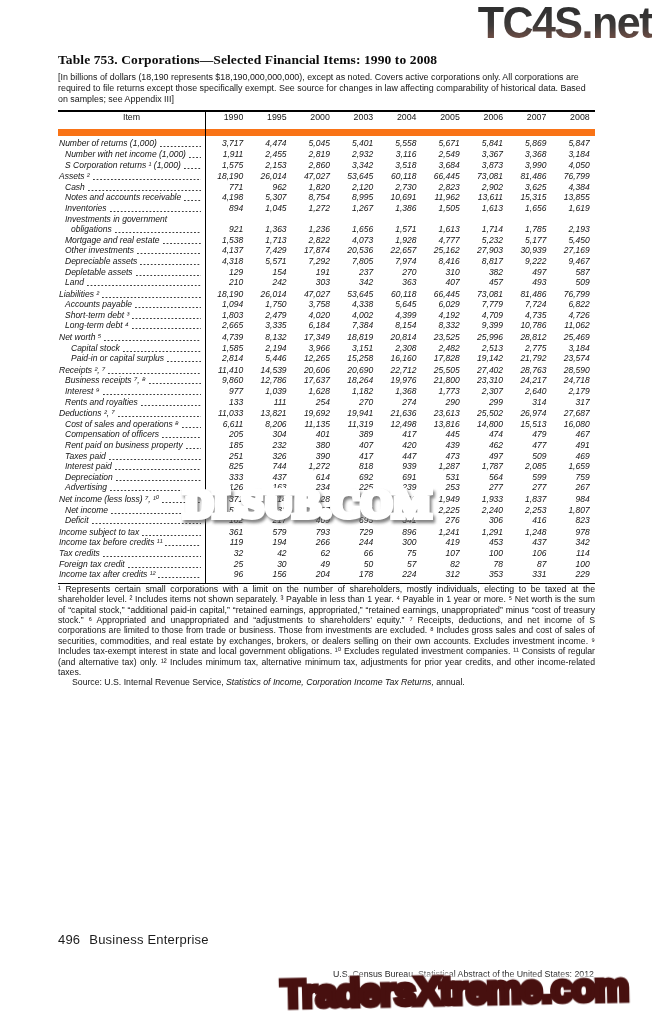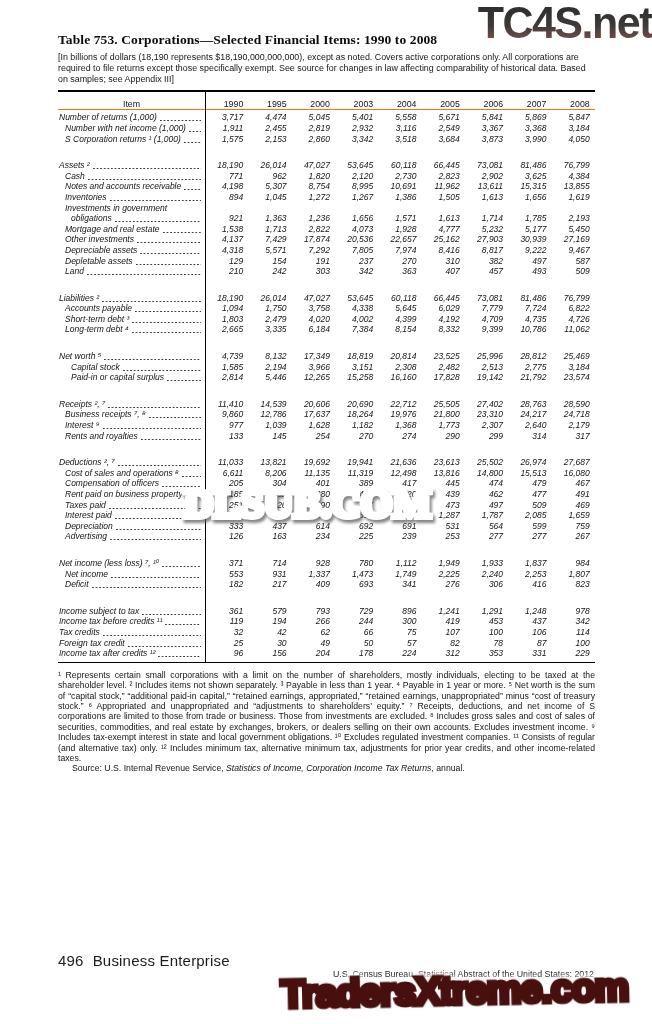--- a/index.html
+++ b/index.html
@@ -1,54 +1,54 @@
 <!DOCTYPE html>
 <html><head>
 <meta charset="utf-8">
 <style>
   html,body{margin:0;padding:0;}
   body{
     width:652px;height:1024px;background:#ffffff;position:relative;overflow:hidden;
     font-family:"Liberation Sans","DejaVu Sans",sans-serif;color:#131313;
     -webkit-font-smoothing:antialiased;
   }
-  .content{position:absolute;left:58px;top:32px;width:537px;}
+  .content{position:absolute;left:58px;top:52px;width:537px;}
   .page-title{
     font-family:"Liberation Serif","DejaVu Serif",serif;
     font-weight:700;font-size:13.5px;letter-spacing:.1px;color:#0c0c0c;
   }
   .table-note{margin-top:4px;font-size:8.9px;line-height:10.8px;color:#151515;text-align:left;}
   
   .fin-table{margin-top:6px;position:relative;border-top:2px solid #000;border-bottom:1px solid #000;}
   .vrule{position:absolute;left:147px;top:0;bottom:0;width:1px;background:#000;}
-  .thead-row{display:flex;align-items:flex-end;height:17px;border-bottom:1px solid #f97316;font-size:8.8px;}
+  .thead-row{display:flex;align-items:flex-start;height:17px;border-bottom:7px solid #f97316;font-size:8.8px;}
   .item-head{width:147px;text-align:center;box-sizing:border-box;}
   .year-cell{width:43.3px;text-align:right;box-sizing:border-box;padding-right:5px;}
   .tbody{padding:2px 0 3px 0;font-style:italic;}
-  .tgroup{margin-top:16px;}
+  .tgroup{margin-top:1px;}
   .tgroup:first-child{margin-top:0;}
   .trow{display:flex;align-items:baseline;height:10.6px;font-size:8.5px;}
   .item-cell{width:147px;box-sizing:border-box;display:flex;align-items:baseline;padding-right:3px;}
   .row-label{white-space:nowrap;}
   .leader{
     flex:1;height:7px;align-self:flex-end;margin-left:3px;margin-right:1px;
     background-image:radial-gradient(circle at 1px 5.6px,#3c3c3c 0.65px,transparent 0.9px);
     background-size:3.6px 7px;background-repeat:repeat-x;
   }
   .val-cell{width:43.3px;text-align:right;box-sizing:border-box;padding-right:5px;white-space:nowrap;}
   .ind-0{padding-left:1px;}
   .ind-1{padding-left:7px;}
   .ind-2{padding-left:13px;justify-content:center;}
   
-  .footnotes{margin-top:7px;font-size:8.7px;line-height:10.4px;text-align:justify;color:#141414;}
+  .footnotes{font-size:8.7px;line-height:10.4px;text-align:justify;color:#141414;}
   .source-line{font-size:8.7px;line-height:10.4px;padding-left:14px;margin-top:0;}
   .source-line .it{font-style:italic;}
   
   .footer-left{
-    position:absolute;left:58px;top:952px;font-size:15px;color:#1c1c1c;letter-spacing:.2px;
+    position:absolute;left:58px;top:932px;font-size:13px;color:#1c1c1c;letter-spacing:.2px;
   }
   .footer-left .pgnum{margin-right:9px;}
   .footer-right{
     position:absolute;right:58px;top:969px;font-size:8.8px;color:#1c1c1c;
   }
   
   .wm-top{
     position:absolute;top:2px;right:0px;
     font-family:"Liberation Sans","DejaVu Sans",sans-serif;
     font-weight:900;font-size:43px;letter-spacing:-1.5px;line-height:1;
@@ -465,21 +465,21 @@
             <div class="val-cell">2,307</div>
             <div class="val-cell">2,640</div>
             <div class="val-cell">2,179</div>
           </div>
           <div class="trow">
             <div class="item-cell ind-1">
               <span class="row-label">Rents and royalties</span>
               <span class="leader"></span>
             </div>
             <div class="val-cell">133</div>
-            <div class="val-cell">145</div>
+            <div class="val-cell">111</div>
             <div class="val-cell">254</div>
             <div class="val-cell">270</div>
             <div class="val-cell">274</div>
             <div class="val-cell">290</div>
             <div class="val-cell">299</div>
             <div class="val-cell">314</div>
             <div class="val-cell">317</div>
           </div>
         </div>
         <div class="tgroup">

